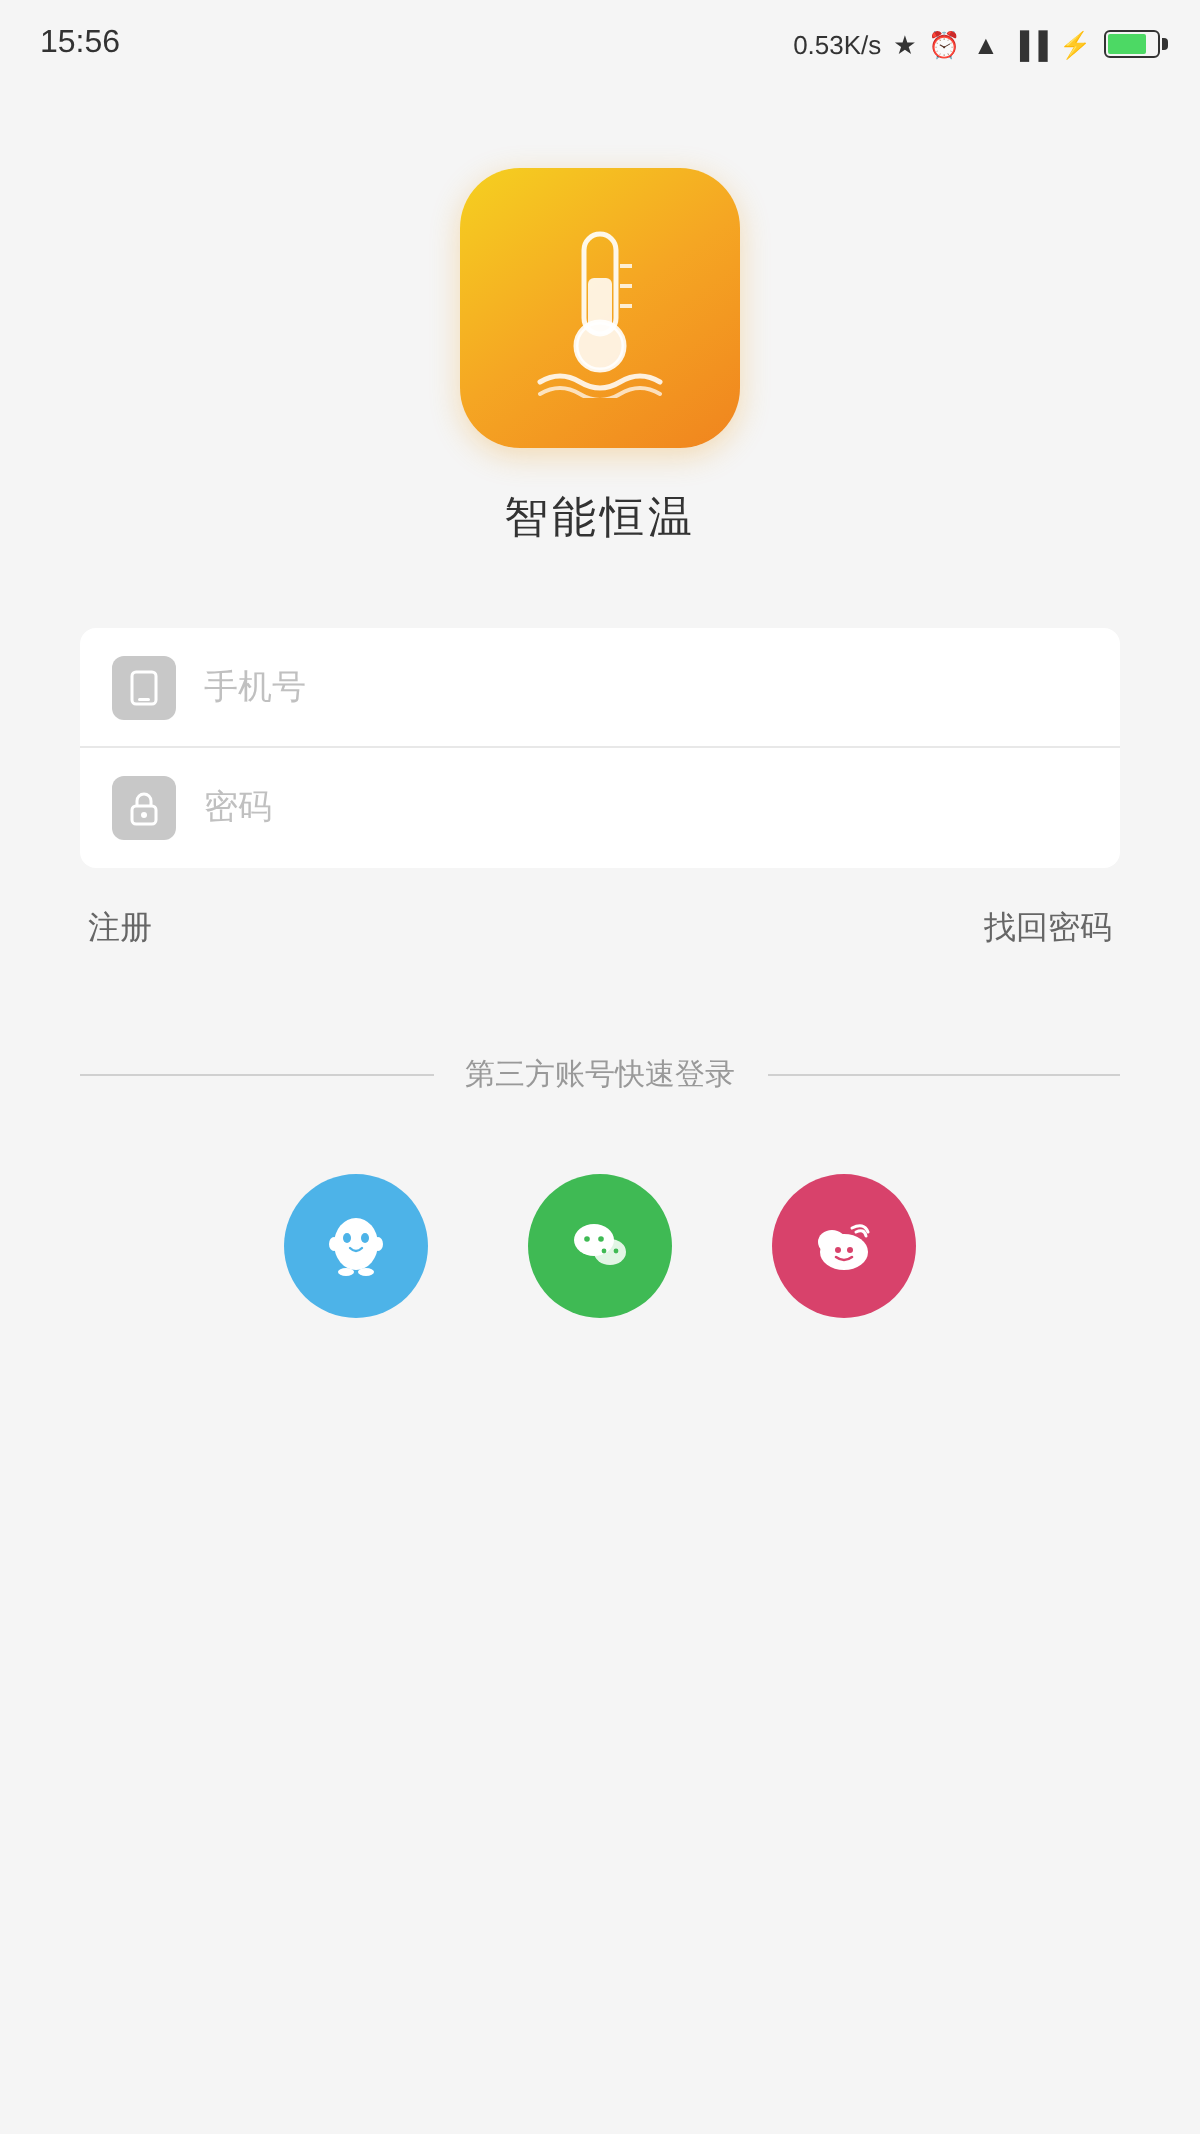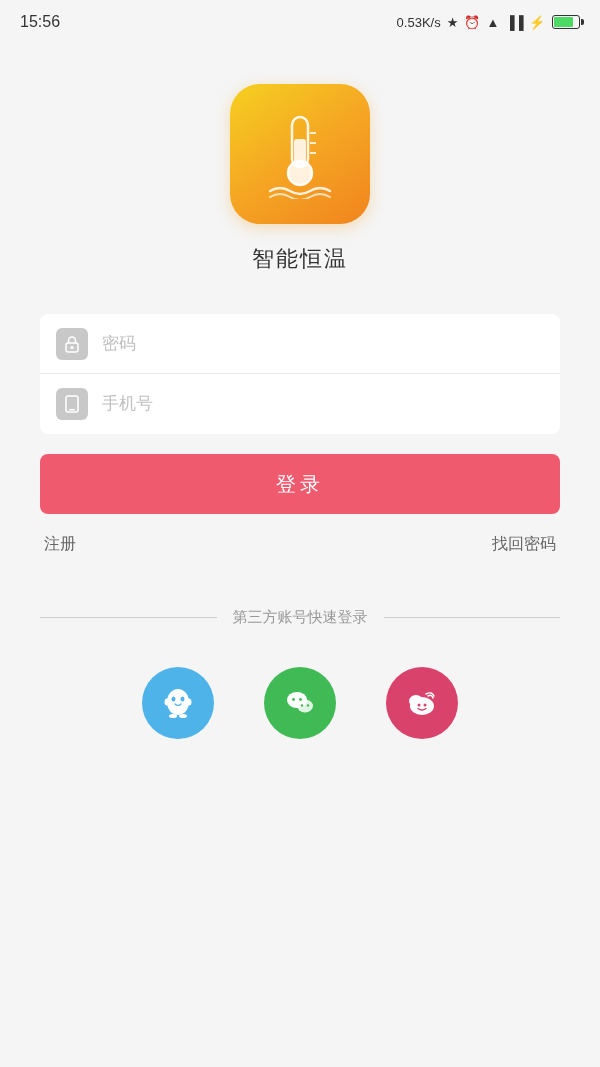--- a/index.html
+++ b/index.html
@@ -273,39 +273,38 @@
       <path d="M10 88 Q20 82, 30 88 Q40 94, 50 88 Q60 82, 70 88" fill="none" stroke="rgba(255,255,255,0.7)" stroke-width="2" stroke-linecap="round"></path>
     </svg>
   </div>
 
   <div class="app-name">智能恒温</div>
 
   <div class="form-container">
     <div class="input-row">
       <div class="input-icon">
         <svg width="18" height="18" viewBox="0 0 18 18" fill="white">
+          <rect x="3" y="1" width="12" height="16" rx="2" fill="none" stroke="white" stroke-width="1.5"></rect>
+          <rect x="6" y="14" width="6" height="1.5" rx="0.75" fill="white"></rect>
+        </svg>
+      </div>
+      <input class="input-field" type="tel" placeholder="手机号" style="">
+    </div>
+    <div class="input-row">
+      <div class="input-icon">
+        <svg width="18" height="18" viewBox="0 0 18 18" fill="white">
           <rect x="3" y="8" width="12" height="9" rx="2" fill="none" stroke="white" stroke-width="1.5"></rect>
           <path d="M5.5 8V5.5a3.5 3.5 0 017 0V8" fill="none" stroke="white" stroke-width="1.5"></path>
           <circle cx="9" cy="12.5" r="1.5" fill="white"></circle>
         </svg>
       </div>
       <input class="input-field" type="password" placeholder="密码" style="">
     </div>
-    <div class="input-row">
-      <div class="input-icon">
-        <svg width="18" height="18" viewBox="0 0 18 18" fill="white">
-          <rect x="3" y="1" width="12" height="16" rx="2" fill="none" stroke="white" stroke-width="1.5"></rect>
-          <rect x="6" y="14" width="6" height="1.5" rx="0.75" fill="white"></rect>
-        </svg>
-      </div>
-      <input class="input-field" type="tel" placeholder="手机号" style="">
-    </div>
-  </div>
-
-  <button class="login-button">登录</button>
+  </div>
+
 
   <div class="links-row">
     <span class="link-text">注册</span>
     <span class="link-text">找回密码</span>
   </div>
 
   <div class="divider-container">
     <div class="divider-line"></div>
     <span class="divider-text">第三方账号快速登录</span>
     <div class="divider-line"></div>

